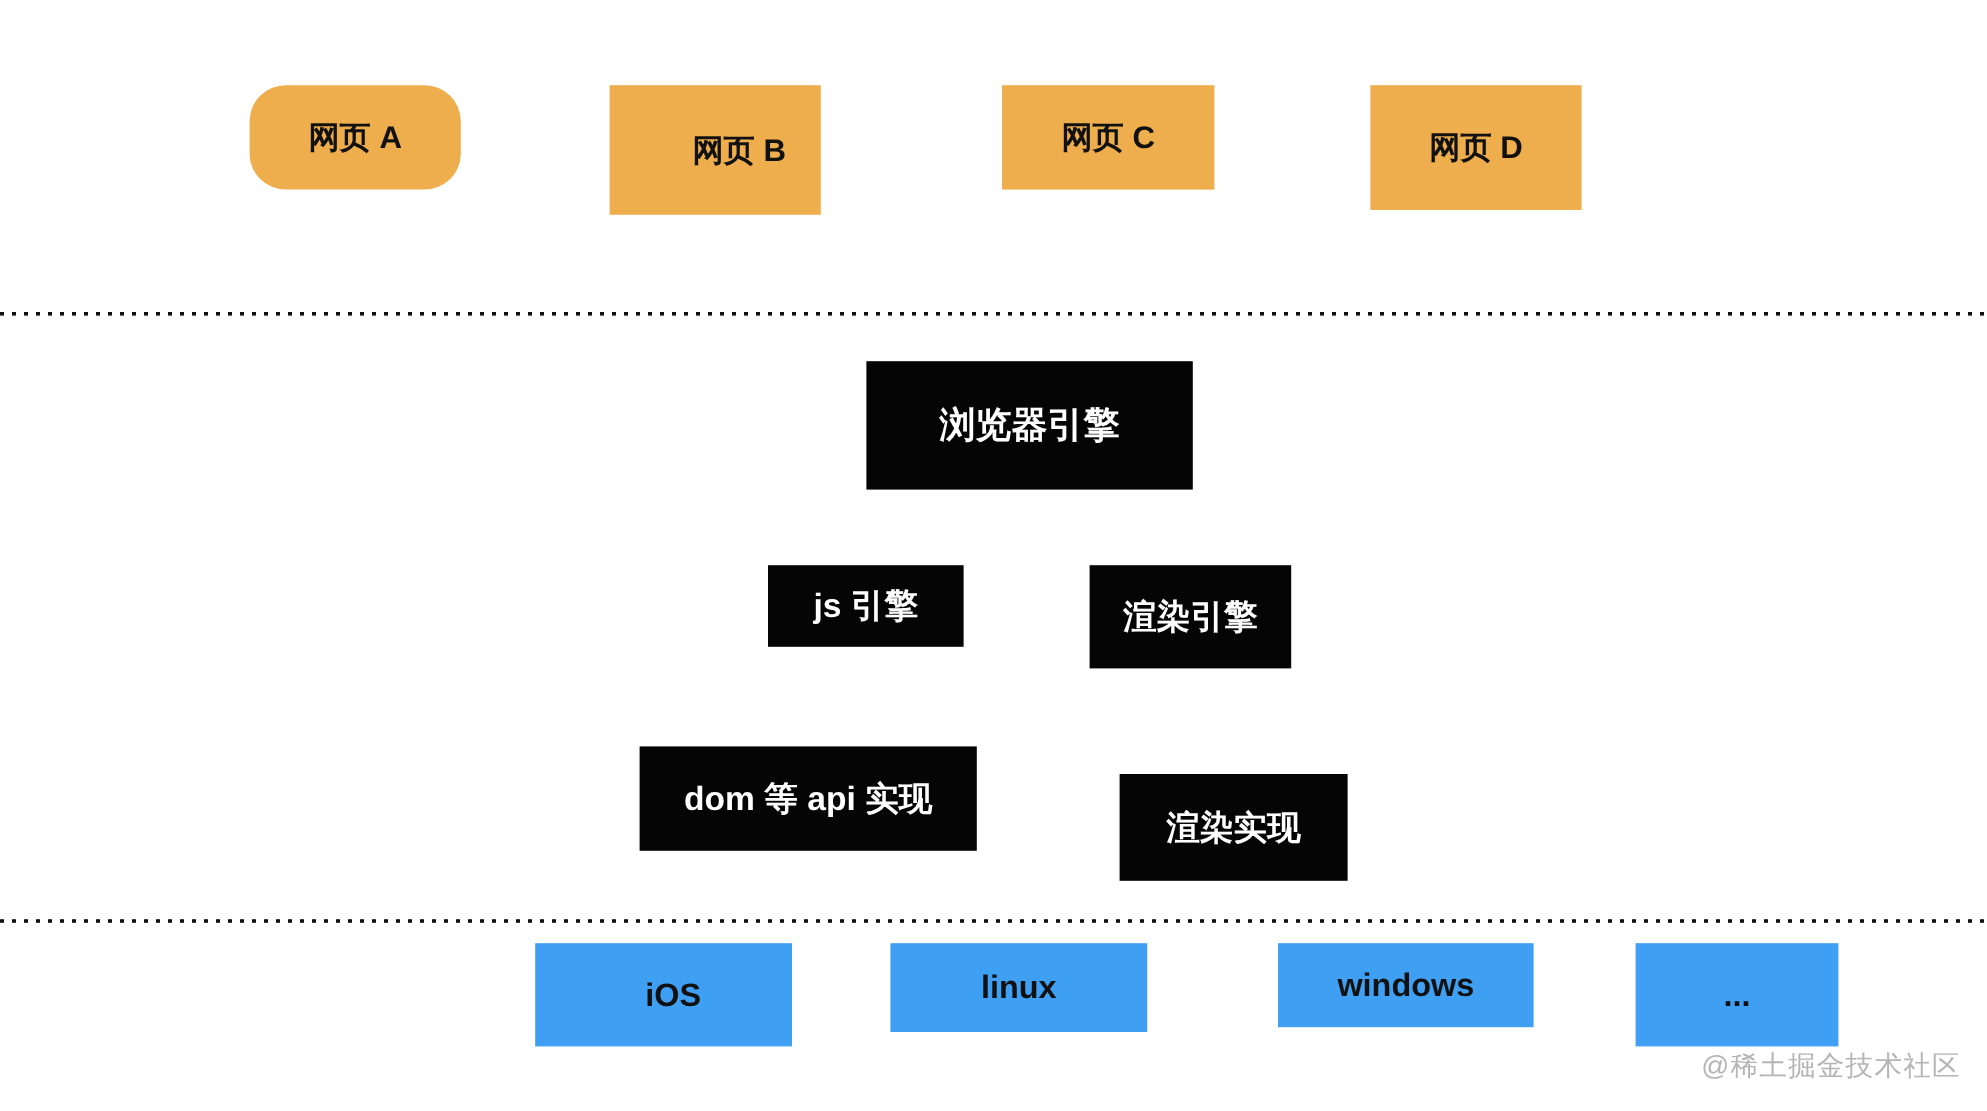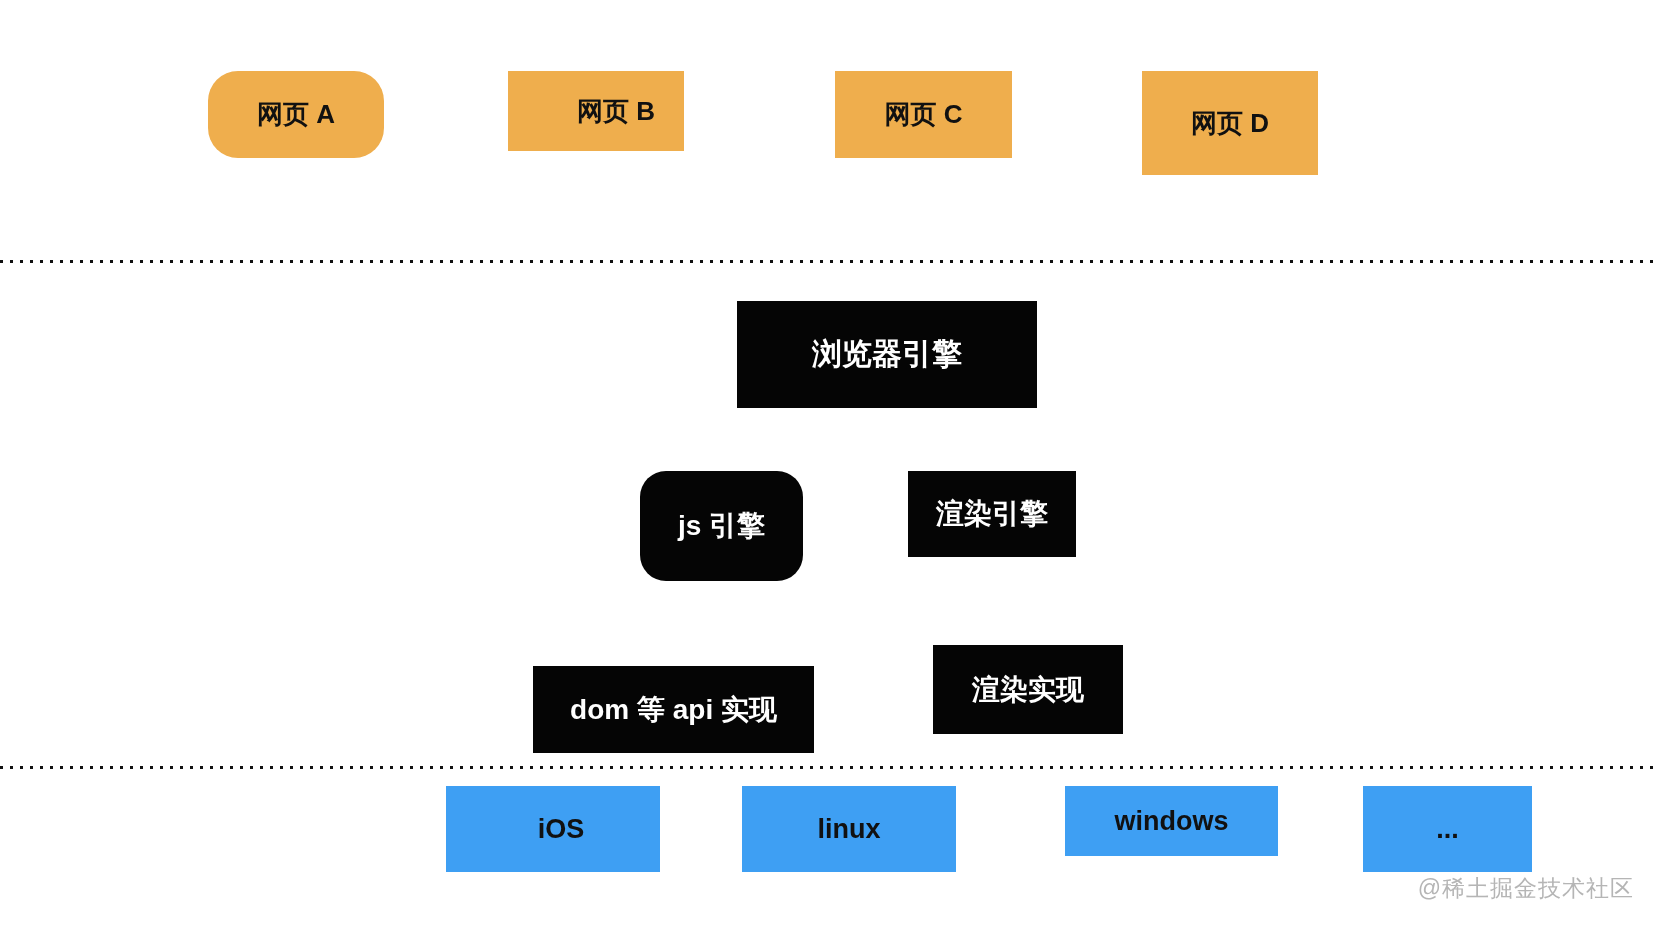--- a/index.html
+++ b/index.html
@@ -63,36 +63,36 @@
     letter-spacing: 1px;
     color: var(--watermark-text, #B5B5B5);
   }
 </style>
 </head>
 <body>
 
 <div class="canvas">
 
   <div class="box orange" style="left:208px; top:71px; width:176px; height:87px;border-radius:30px;">网页 A</div>
-  <div class="box orange" style="left:508px; top:71px; width:176px; height:80px;padding-left:40px;">网页 B</div>
+  <div class="box orange" style="left:508px; top:71px; width:176px; height:108px;padding-left:40px;">网页 B</div>
   <div class="box orange" style="left:835px; top:71px; width:177px; height:87px;">网页 C</div>
   <div class="box orange" style="left:1142px; top:71px; width:176px; height:104px;">网页 D</div>
 
   <div class="dotted" style="top:260px;"></div>
 
-  <div class="box black lg" style="left:737px; top:301px; width:300px; height:107px;">浏览器引擎</div>
+  <div class="box black lg" style="left:722px; top:301px; width:272px; height:107px;">浏览器引擎</div>
 
-  <div class="box black" style="left:640px; top:471px; width:163px; height:110px;border-radius:26px;">js 引擎</div>
+  <div class="box black" style="left:640px; top:471px; width:163px; height:68px;">js 引擎</div>
   <div class="box black" style="left:908px; top:471px; width:168px; height:86px;">渲染引擎</div>
 
-  <div class="box black" style="left:533px; top:622px; width:281px; height:87px;margin-top:44px;">dom 等 api 实现</div>
+  <div class="box black" style="left:533px; top:622px; width:281px; height:87px;">dom 等 api 实现</div>
   <div class="box black" style="left:933px; top:622px; width:190px; height:89px;margin-top:23px;">渲染实现</div>
 
   <div class="dotted" style="top:766px;"></div>
 
   <div class="box blue" style="left:446px; top:786px; width:214px; height:86px;padding-left:16px;">iOS</div>
-  <div class="box blue" style="left:742px; top:786px; width:214px; height:86px;">linux</div>
+  <div class="box blue" style="left:742px; top:786px; width:214px; height:74px;">linux</div>
   <div class="box blue" style="left:1065px; top:786px; width:213px; height:70px;">windows</div>
   <div class="box blue" style="left:1363px; top:786px; width:169px; height:86px;">...</div>
 
   <div class="watermark">@稀土掘金技术社区</div>
 
 </div>
 
 </body></html>

